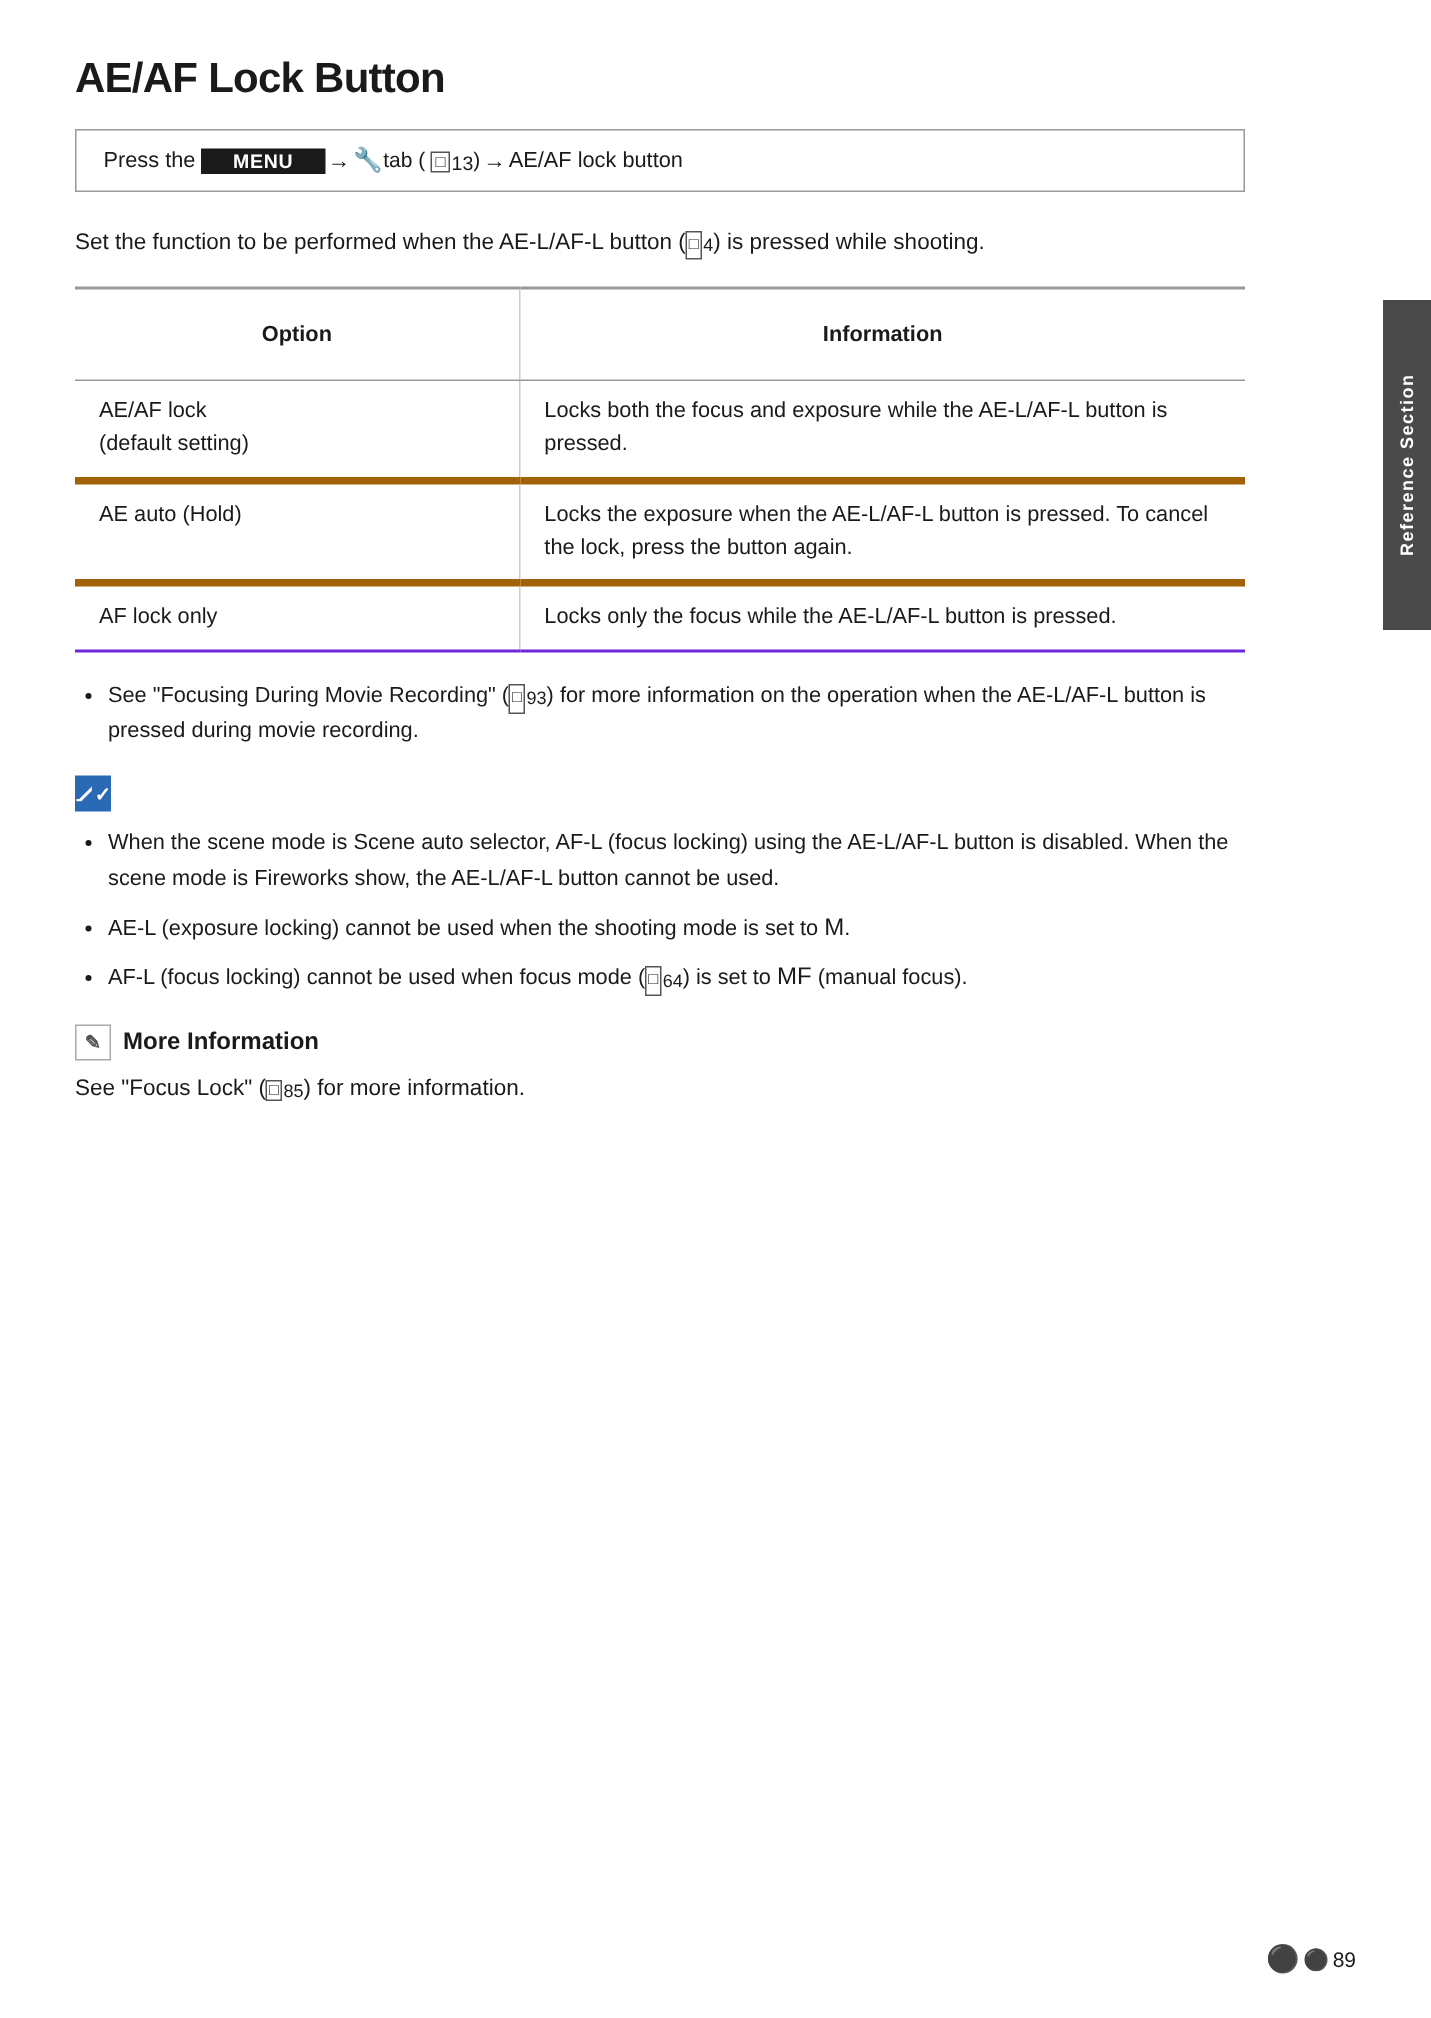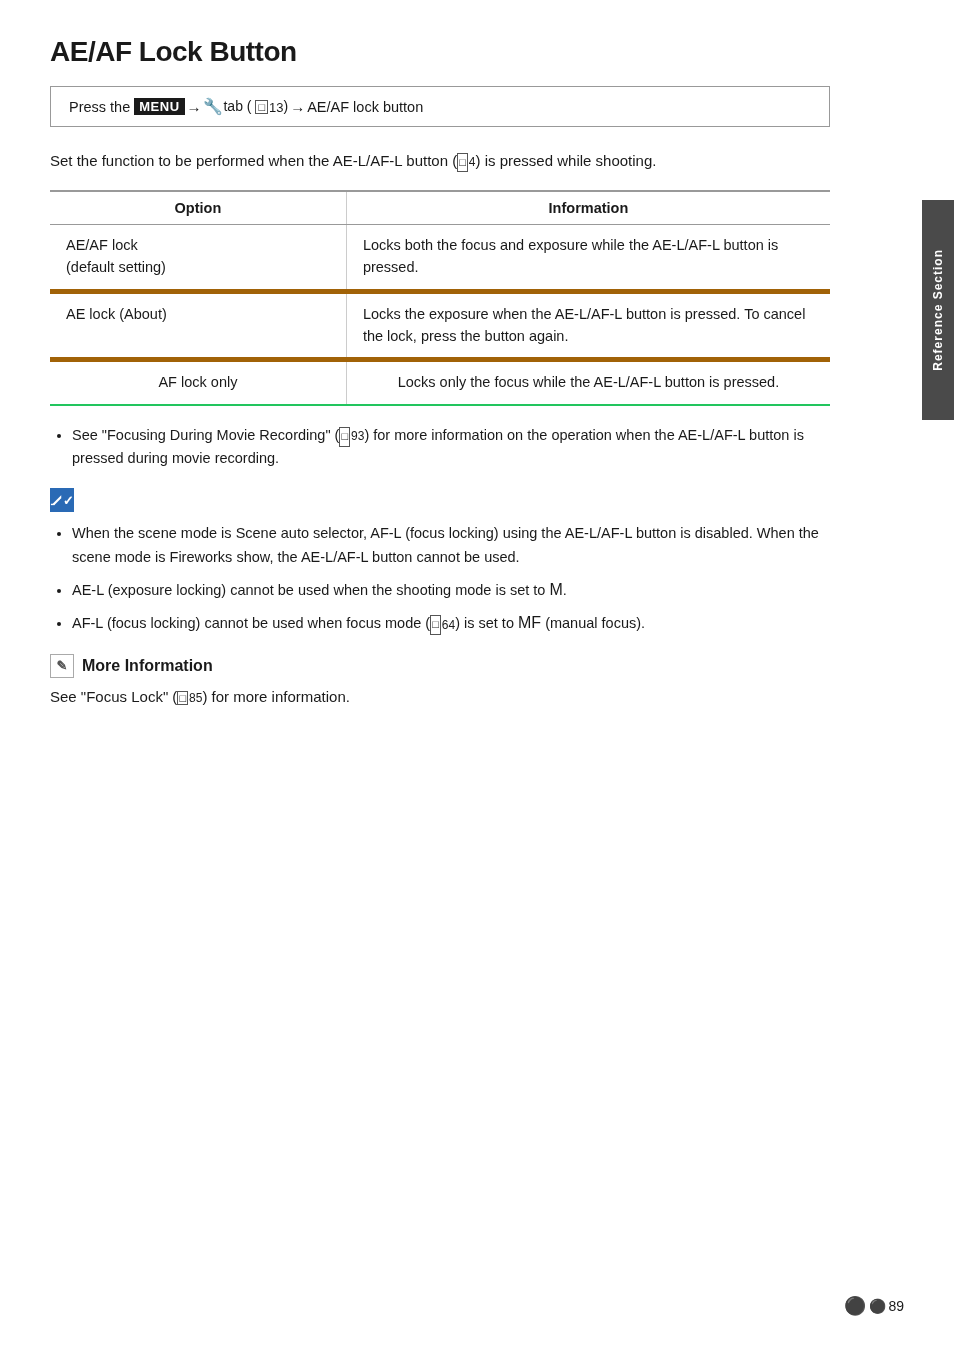--- a/index.html
+++ b/index.html
@@ -29,21 +29,21 @@
       font-size: 14.5px;
       display: flex;
       align-items: center;
       gap: 0;
     }
     .menu-keyword {
       font-weight: 700;
       font-size: 13px;
       background: #1a1a1a;
       color: #fff;
-      padding: 1px 5px;
+      padding: 1px 21px;
       letter-spacing: 0.5px;
     }
     .arrow {
       font-size: 15px;
       margin: 0 2px;
     }
     .intro-text {
       font-size: 15px;
       margin-bottom: 18px;
       line-height: 1.55;
@@ -51,42 +51,41 @@
     
     .options-table {
       width: 100%;
       border-collapse: collapse;
       margin-bottom: 18px;
       font-size: 14.5px;
     }
     .options-table th {
       border-top: 2px solid #999;
       border-bottom: 1.5px solid #999;
-      padding: 8px 16px;
+      padding: 22px 16px;
       font-weight: 700;
       text-align: center;
       background: #fff;
     }
     .options-table th:first-child {
       width: 38%;
       border-right: 1px solid #ccc;
     }
     .options-table td {
       padding: 10px 16px;
       border-bottom: 5px solid #a16207;
       vertical-align: top;
       line-height: 1.5;
     }
     .options-table td:first-child {
       border-right: 1px solid #ccc;
       font-weight: 400;
     }
     .options-table tr:last-child td {
-      border-bottom: 2px solid #22c55e;
-      text-align: center;
+      border-bottom: 2px solid #6d28d9;
     }
     .bullet-list {
       list-style: disc;
       margin-left: 22px;
       margin-bottom: 18px;
       font-size: 14.5px;
       line-height: 1.6;
     }
     .bullet-list li {
       margin-bottom: 8px;
@@ -190,21 +189,21 @@
         <th>Option</th>
         <th>Information</th>
       </tr>
     </thead>
     <tbody id="table-body">
     <tr>
           <td>AE/AF lock<br>(default setting)</td>
           <td>Locks both the focus and exposure while the AE-L/AF-L button is pressed.</td>
         </tr>
         <tr>
-          <td>AE lock (About)</td>
+          <td>AE auto (Hold)</td>
           <td>Locks the exposure when the AE-L/AF-L button is pressed. To cancel the lock, press the button again.</td>
         </tr>
         <tr>
           <td>AF lock only</td>
           <td>Locks only the focus while the AE-L/AF-L button is pressed.</td>
         </tr>
       </tbody>
   </table>
 
   <ul class="bullet-list">

